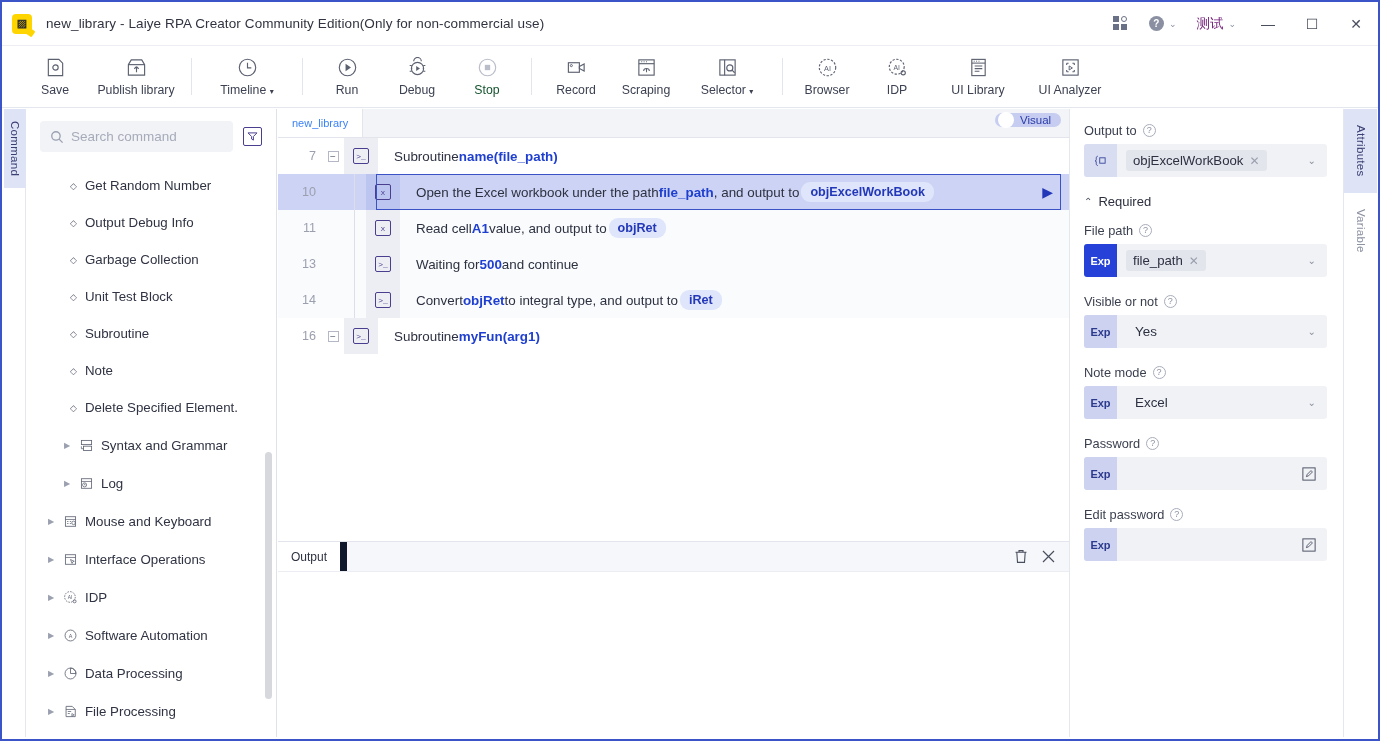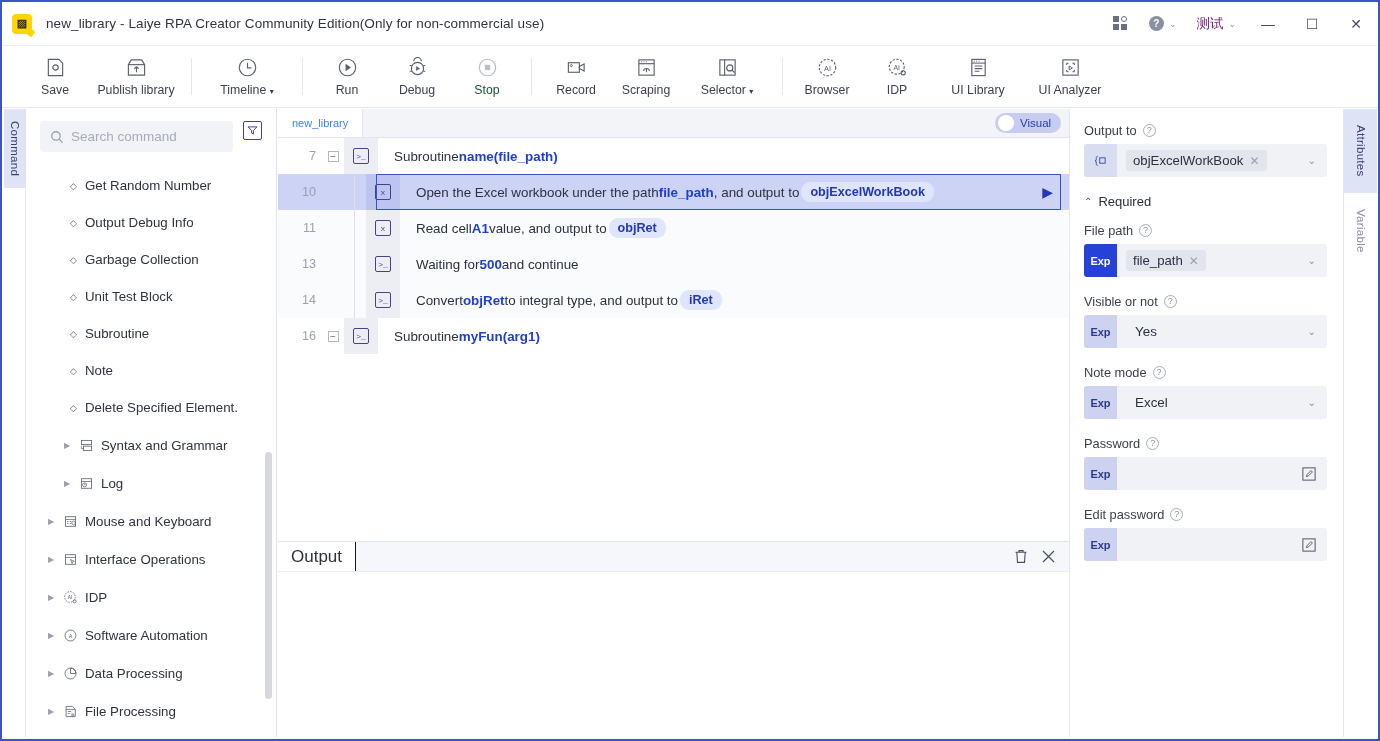--- a/index.html
+++ b/index.html
@@ -96,21 +96,21 @@
     writing-mode: vertical-rl; text-orientation: mixed;
     display: flex; align-items: center; justify-content: center;
     letter-spacing: .3px; cursor: default;
   }
 
   
   .cmdpanel {
     position: absolute; left: 24px; top: 107px; width: 251px; bottom: 2px;
     background: #ffffff; border-right: 1px solid #dfe2ea; overflow: hidden;
   }
-  .searchrow { display: flex; padding: 12px 14px 8px 14px; }
+  .searchrow { display: flex; align-items: center; padding: 12px 14px 8px 14px; }
   .searchbox {
     flex: 1; height: 31px; background: #f2f3f7; border-radius: 4px;
     display: flex; align-items: center; padding: 0 10px; gap: 7px;
   }
   .searchbox .ph { color: #a7abb9; font-size: 13.5px; }
   .filter-btn {
     width: 19px; height: 19px; margin-left: 10px; border: 1.2px solid #4a3f8f;
     border-radius: 2px; display:flex; align-items:center; justify-content:center;
   }
   .cmdlist { position: absolute; left:0; right:0; top: 58px; bottom: 0; overflow: hidden; }
@@ -140,21 +140,21 @@
   .tabbar {
     height: 29px; background: #f2f4f8; display: flex; align-items: stretch;
     border-bottom: 1px solid #e2e5ec; position: relative;
   }
   .ftab {
     background: #ffffff; padding: 0 14px; display: flex; align-items: center;
     font-size: 11px; color: #3b82f6; border-right: 1px solid #e2e5ec;
     cursor: default;
   }
   .visual-toggle {
-    position: absolute; right: 8px; top: 4px; width: 66px; height: 20px;
+    position: absolute; right: 8px; top: 4px; width: 66px; height: 14px;
     background: #c6cdf0; border-radius: 11px; display: flex; align-items: center;
     padding: 0 3px; cursor: default;
   }
   .visual-knob { width: 16px; height: 16px; border-radius: 50%; background: #fff; }
   .visual-lbl { font-size: 11.5px; color: #2a3ba8; margin-left: 6px; }
 
   .codearea { position: absolute; left: 0; right: 0; top: 29px; bottom: 196px; background: #fff; overflow: hidden; }
   .crow { height: 36px; display: flex; align-items: stretch; position: relative; }
   .gutter {
     width: 44px; display: flex; align-items: center; justify-content: flex-end;
@@ -204,21 +204,21 @@
   .outpanel {
     position: absolute; left: 0; right: 0; bottom: 0; height: 196px;
     background: #ffffff; border-top: 1px solid #e2e5ec;
   }
   .outtabbar {
     height: 30px; background: #f6f7fa; display: flex; align-items: stretch;
     border-bottom: 1px solid #ebedf2;
   }
   .otab {
     background: #ffffff; padding: 0 13px; display: flex; align-items: center;
-    font-size: 17px; color: #2e3240; border-right: 1px solid #0f172a;
+    font-size: 12px; color: #2e3240; border-right: 7px solid #0f172a;
   }
   .out-actions { margin-left: auto; display: flex; align-items: center; gap: 14px; padding-right: 14px; }
   .out-actions span { color: #4a4f5e; font-size: 13px; cursor: default; }
 
   
   .rightpanel {
     position: absolute; right: 35px; top: 107px; width: 274px; bottom: 2px;
     background: #ffffff; border-left: 1px solid #e4e7ee; padding: 14px 16px 0 14px;
     overflow: hidden;
   }

